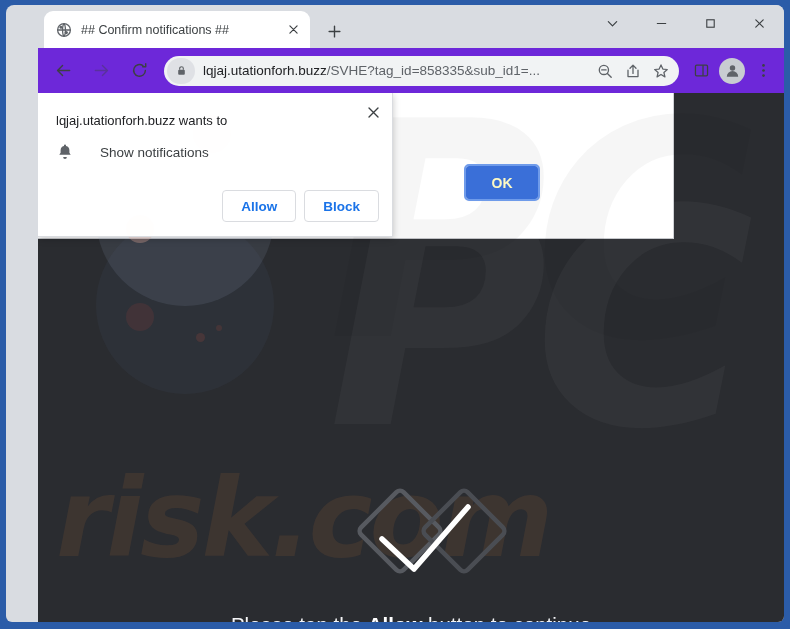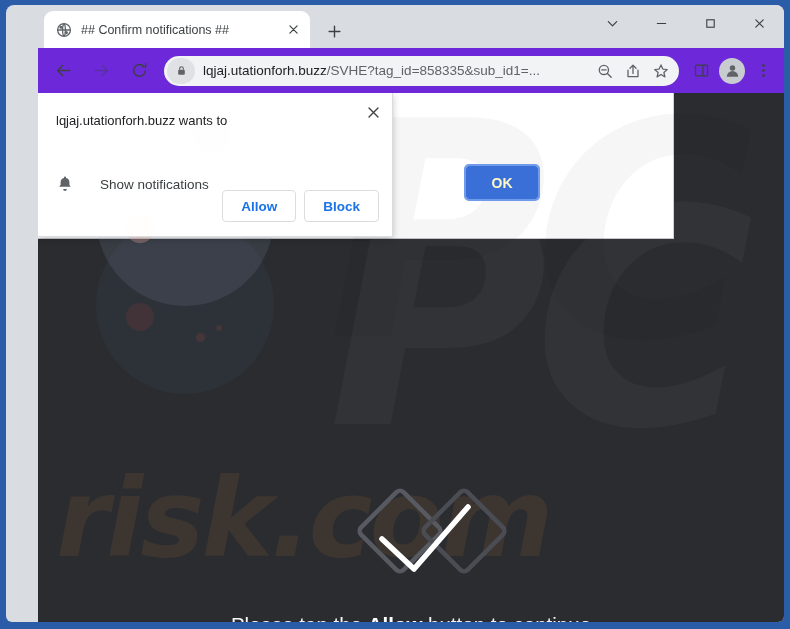--- a/index.html
+++ b/index.html
@@ -262,21 +262,21 @@
     border-radius: 50%; cursor: pointer;
   }
   #bubble-close svg { width: 11px; height: 11px; }
   #bubble-heading {
     position: absolute; left: 18px; top: 20px;
     font-size: 13px; color: #202124;
     white-space: nowrap;
   }
   #bubble-row {
     position: absolute; left: 18px; top: 50px;
-    display: flex; align-items: center; margin-top: 32px;
+    display: flex; align-items: center;
   }
   #bell-icon { width: 18px; height: 18px; flex: 0 0 18px; }
   #bubble-row-label {
     font-size: 13.5px; color: #3c4043;
     margin-left: 26px;
   }
   #bubble-actions {
     position: absolute; right: 13px; bottom: 14px;
     display: flex; align-items: center;
   }

